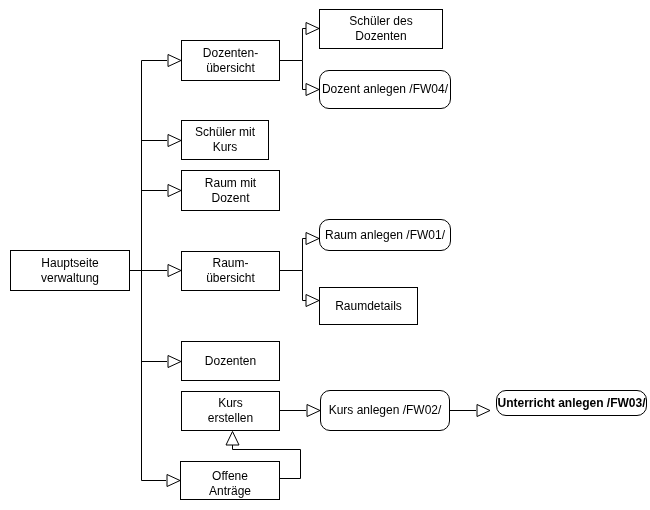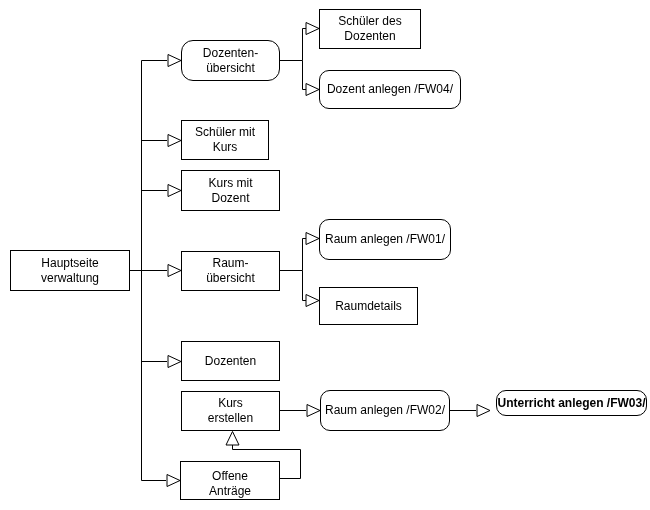--- a/index.html
+++ b/index.html
@@ -110,32 +110,32 @@
       <path d="M280,478.5 H300.5 V449.5 H232.5 V445"></path>
       <polygon points="226,445 232.5,431.5 239,445"></polygon>
     </g>
   </svg>
 
   <div class="node rect" style="left:10px; top:250px; width:120px; height:41px;">
     <span class="label">Hauptseite
 verwaltung</span>
   </div>
 
-  <div class="node rect" style="left:181px; top:40px; width:99px; height:41px;border-radius:12px;">
+  <div class="node rect" style="left:181px; top:40px; width:99px; height:41px;">
     <span class="label">Dozenten-
 übersicht</span>
   </div>
 
   <div class="node rect" style="left:181px; top:120px; width:88px; height:40px;">
     <span class="label">Schüler mit
 Kurs</span>
   </div>
 
   <div class="node rect" style="left:181px; top:170px; width:99px; height:41px;">
-    <span class="label">Kurs mit
+    <span class="label">Raum mit
 Dozent</span>
   </div>
 
   <div class="node rect" style="left:181px; top:251px; width:99px; height:40px;">
     <span class="label">Raum-
 übersicht</span>
   </div>
 
   <div class="node rect" style="left:181px; top:341px; width:99px; height:40px;">
     <span class="label">Dozenten</span>
@@ -144,38 +144,38 @@
   <div class="node rect" style="left:181px; top:391px; width:99px; height:40px;">
     <span class="label">Kurs
 erstellen</span>
   </div>
 
   <div class="node rect" style="left:180px; top:461px; width:100px; height:39px;align-items:flex-end;">
     <span class="label">Offene
 Anträge</span>
   </div>
 
-  <div class="node rect" style="left:319px; top:9px; width:102px; height:40px;">
+  <div class="node rect" style="left:319px; top:9px; width:124px; height:40px;">
     <span class="label">Schüler des
 Dozenten</span>
   </div>
 
-  <div class="node rounded" style="left:319px; top:70px; width:142px; height:39px;">
+  <div class="node rounded" style="left:319px; top:70px; width:132px; height:39px;">
     <span class="label">Dozent anlegen /FW04/</span>
   </div>
 
-  <div class="node rounded" style="left:319px; top:219px; width:132px; height:41px;">
+  <div class="node rounded" style="left:319px; top:219px; width:132px; height:32px;">
     <span class="label">Raum anlegen /FW01/</span>
   </div>
 
   <div class="node rect" style="left:319px; top:287px; width:99px; height:38px;">
     <span class="label">Raumdetails</span>
   </div>
 
   <div class="node rounded" style="left:320px; top:390px; width:130px; height:41px;">
-    <span class="label">Raum anlegen /FW02/</span>
+    <span class="label">Kurs anlegen /FW02/</span>
   </div>
 
   <div class="node rounded" style="left:496px; top:390px; width:151px; height:26px;font-weight:bold;">
     <span class="label">Unterricht anlegen /FW03/</span>
   </div>
 
 </div>
 
 </body></html>

